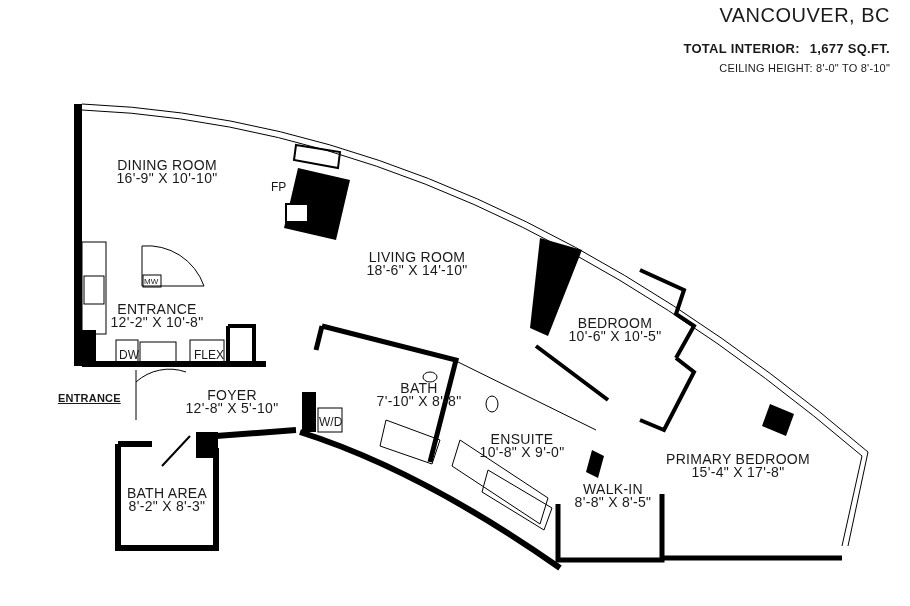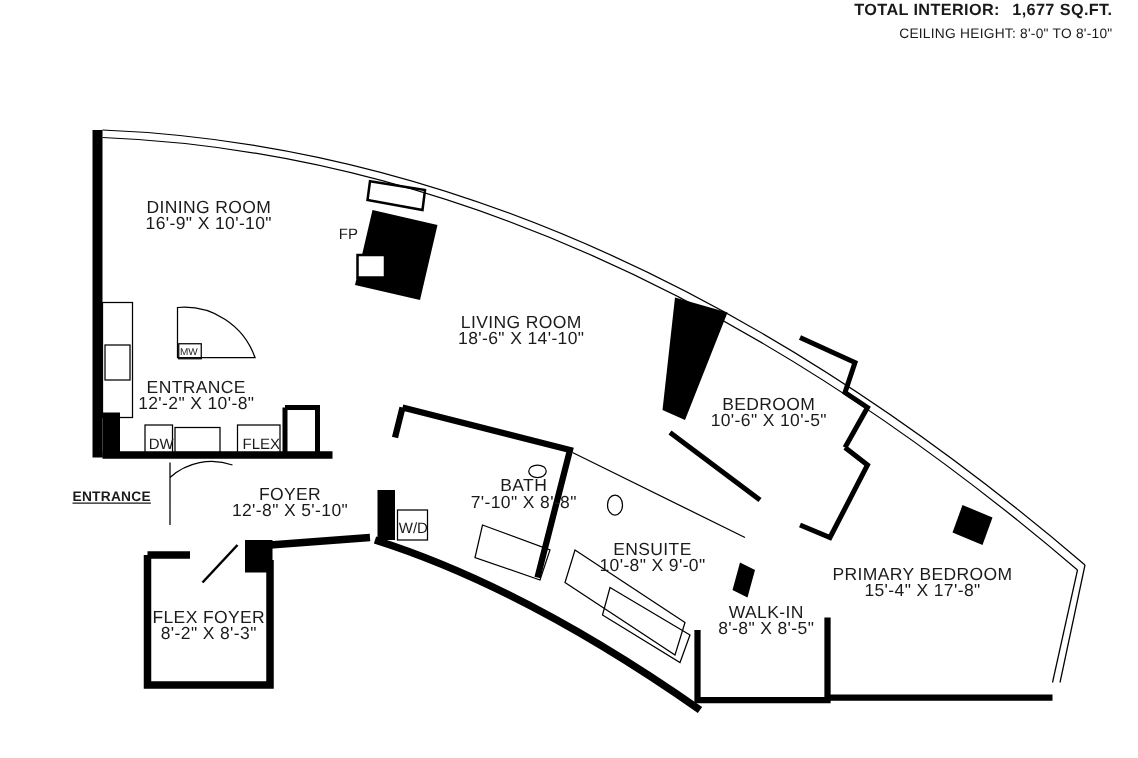--- a/index.html
+++ b/index.html
@@ -1,31 +1,32 @@
 <!DOCTYPE html>
 <html><head>
   <meta charset="utf-8">
   <style>
     html, body { margin: 0; padding: 0; background: #ffffff; }
     body { width: 910px; height: 606px; position: relative; overflow: hidden; font-family: "Liberation Sans", "DejaVu Sans", sans-serif; color: #1a1a1a; }
     .header { position: absolute; right: 20px; top: 0; text-align: right; }
     .city { font-size: 20px; letter-spacing: 0.5px; margin-top: 4px; font-weight: 400; }
     .summary { font-size: 13px; letter-spacing: 0.3px; margin-top: 6px; }
-    .total { font-size: 13px; font-weight: 700; letter-spacing: 0.3px; }
+    .total { font-size: 13px; font-weight: 700; letter-spacing: 0.3px; margin-top: 14px; }
     .total span { margin-left: 6px; }
     .ceiling { font-size: 11px; letter-spacing: 0.2px; margin-top: 6px; }
     svg.plan { position: absolute; left: 0; top: 0; }
     .label { position: absolute; text-align: center; font-size: 14px; line-height: 13px; letter-spacing: 0.3px; transform: translate(-50%, -50%); white-space: nowrap; }
     .entrance { position: absolute; left: 58px; top: 392px; font-weight: 700; font-size: 11px; text-decoration: underline; letter-spacing: 0.2px; }
     .fixture { position: absolute; font-size: 12px; }
   </style>
 </head>
 <body>
 
 <div class="header">
+  <div class="city">VANCOUVER, BC</div>
   <div class="total">
     <span style="margin-left:0">TOTAL INTERIOR:</span>
     <span>1,677 SQ.FT.</span>
   </div>
   <div class="ceiling">CEILING HEIGHT: 8'-0" TO 8'-10"</div>
 </div>
 
 <svg class="plan" width="910" height="606" viewBox="0 0 910 606">
 
   <path d="M82 104 Q 480 120 868 452" fill="none" stroke="#000" stroke-width="1"></path>
@@ -92,21 +93,21 @@
 </div>
 <div class="label" style="left:157px; top:316px;">
   <div>ENTRANCE</div>
   <div>12'-2" X 10'-8"</div>
 </div>
 <div class="label" style="left:232px; top:402px;">
   <div>FOYER</div>
   <div>12'-8" X 5'-10"</div>
 </div>
 <div class="label" style="left:167px; top:500px;">
-  <div>FLEX FOYER</div>
+  <div>BATH AREA</div>
   <div>8'-2" X 8'-3"</div>
 </div>
 <div class="label" style="left:419px; top:395px;">
   <div>BATH</div>
   <div>7'-10" X 8'-8"</div>
 </div>
 <div class="label" style="left:522px; top:446px;">
   <div>ENSUITE</div>
   <div>10'-8" X 9'-0"</div>
 </div>

